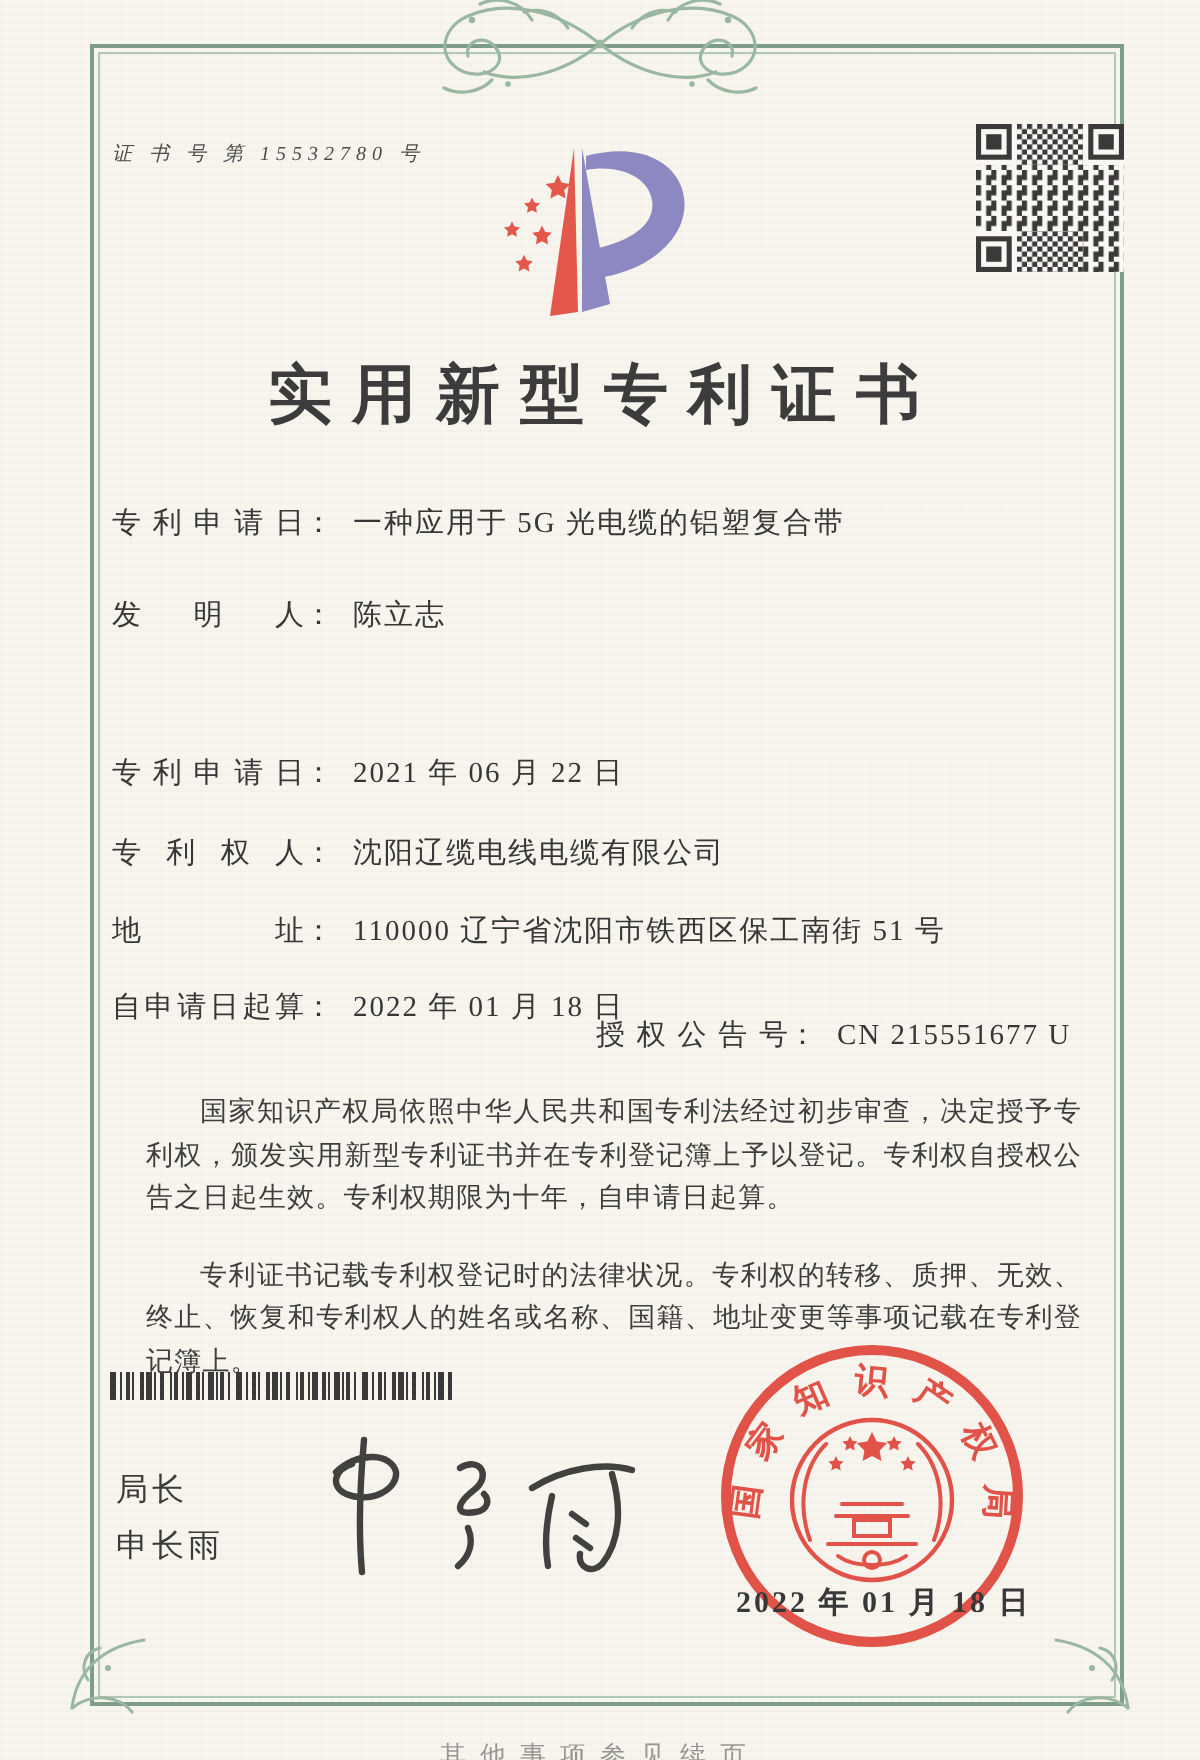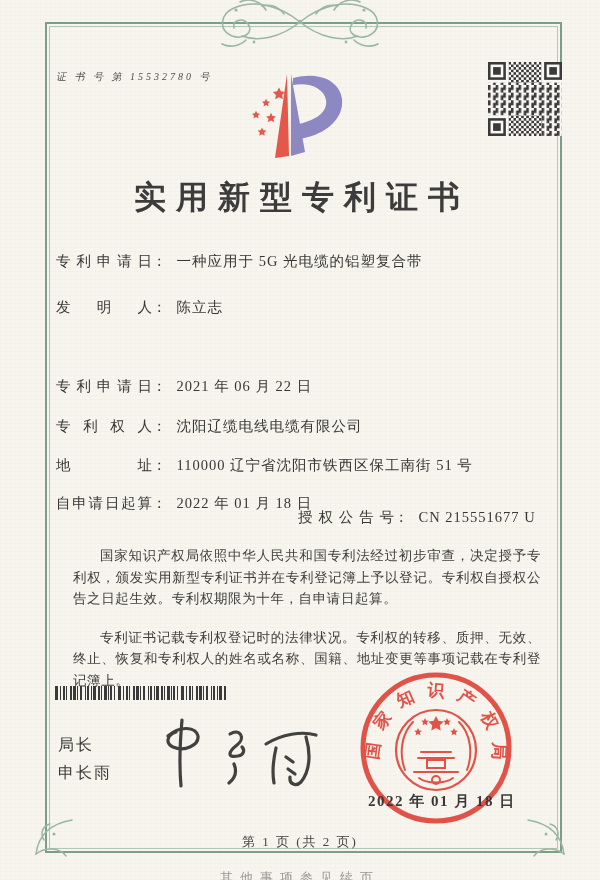--- a/index.html
+++ b/index.html
@@ -205,17 +205,16 @@
         <path d="M50,102 C44,86 46,66 58,54"></path>
         <path d="M112,102 C118,86 116,66 104,54"></path>
         <path d="M64,110 C72,116 90,116 98,110"></path>
       </g>
       <circle cx="81" cy="112" r="4" fill="none" stroke="#e0463c" stroke-width="2"></circle>
     </g>
   </svg>
 
   <div class="abs seal-date">2022 年 01 月 18 日</div>
 
-  <div class="abs page-num">第 1 页 (共 2 页)</div>
 
   <div class="abs cut-note">其他事项参见续页</div>
 
 </div>
 
 </body></html>

